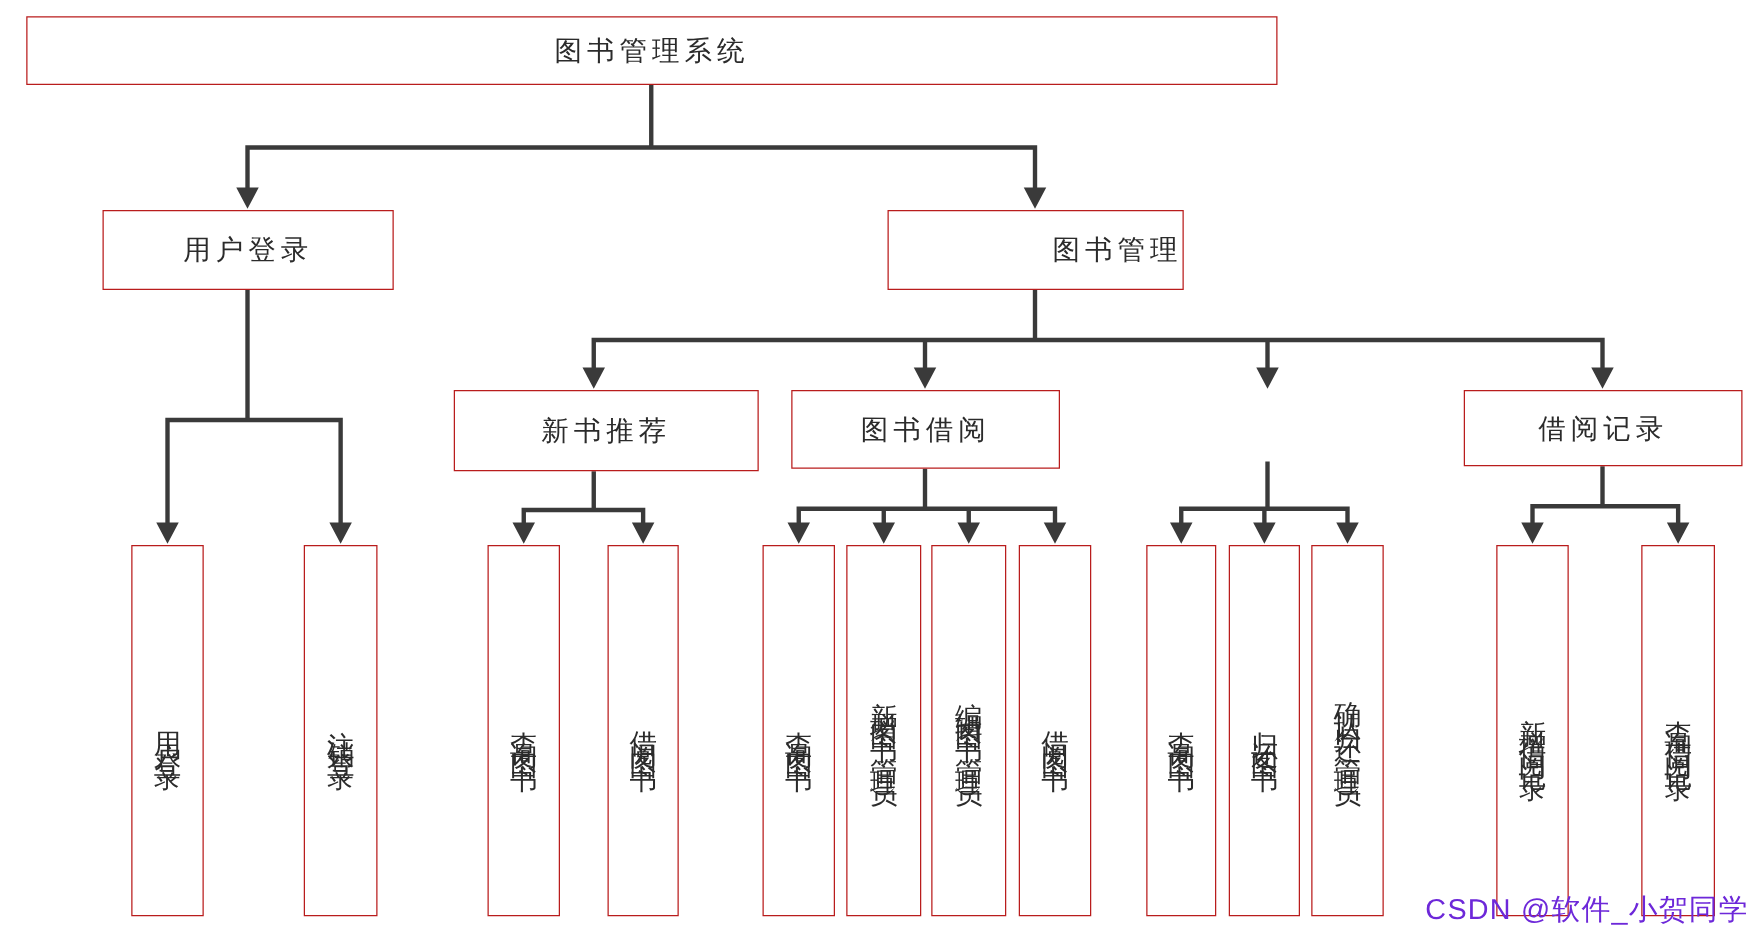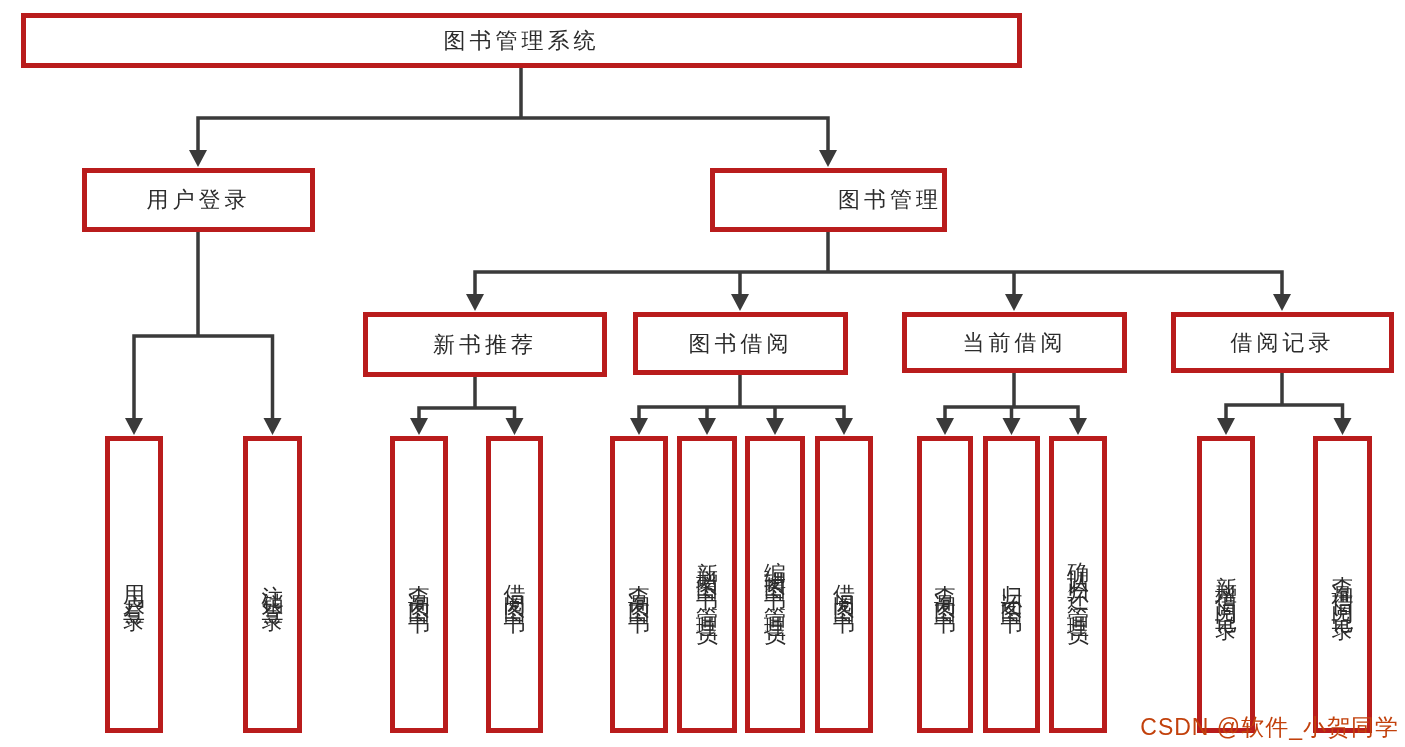--- a/index.html
+++ b/index.html
@@ -11,21 +11,21 @@
     height: 747px;
     background: #ffffff;
     overflow: hidden;
   }
 
   .wires { position: absolute; left: 0; top: 0; width: 1405px; height: 747px; }
 
   .box {
     position: absolute;
     box-sizing: border-box;
-    border: 5px solid #b91c1c;
+    border: 1px solid #b91c1c;
     background: #ffffff;
     display: flex;
     align-items: center;
     justify-content: center;
     color: #2b2b2b;
   }
 
   .h-label { font-size: 22px; letter-spacing: 4px; white-space: nowrap; }
 
   .leaf {
@@ -67,21 +67,21 @@
   .leaf-9  { left: 983px;  width: 57px; }
   .leaf-10 { left: 1049px; width: 58px; }
   .leaf-11 { left: 1197px; width: 58px; }
   .leaf-12 { left: 1313px; width: 59px; }
 
   .watermark {
     position: absolute;
     right: 6px;
     bottom: 4px;
     font-size: 23px;
-    color: #c2410c;
+    color: #6d28d9;
     letter-spacing: 1px;
     white-space: nowrap;
   }
 </style>
 </head>
 <body>
 
 <div class="canvas">
 
   <svg class="wires" width="1405" height="747" viewBox="0 0 1405 747" aria-hidden="true">
@@ -113,23 +113,20 @@
   </div>
   <div class="box b-l2-1">
     <span class="h-label">图书管理</span>
   </div>
 
   <div class="box b-l3-0">
     <span class="h-label">新书推荐</span>
   </div>
   <div class="box b-l3-1">
     <span class="h-label">图书借阅</span>
-  </div>
-  <div class="box b-l3-2">
-    <span class="h-label">当前借阅</span>
   </div>
   <div class="box b-l3-3">
     <span class="h-label">借阅记录</span>
   </div>
 
   <div class="box leaf leaf-0">
     <span class="v-label">用户登录</span>
   </div>
   <div class="box leaf leaf-1">
     <span class="v-label">注销登录</span>

